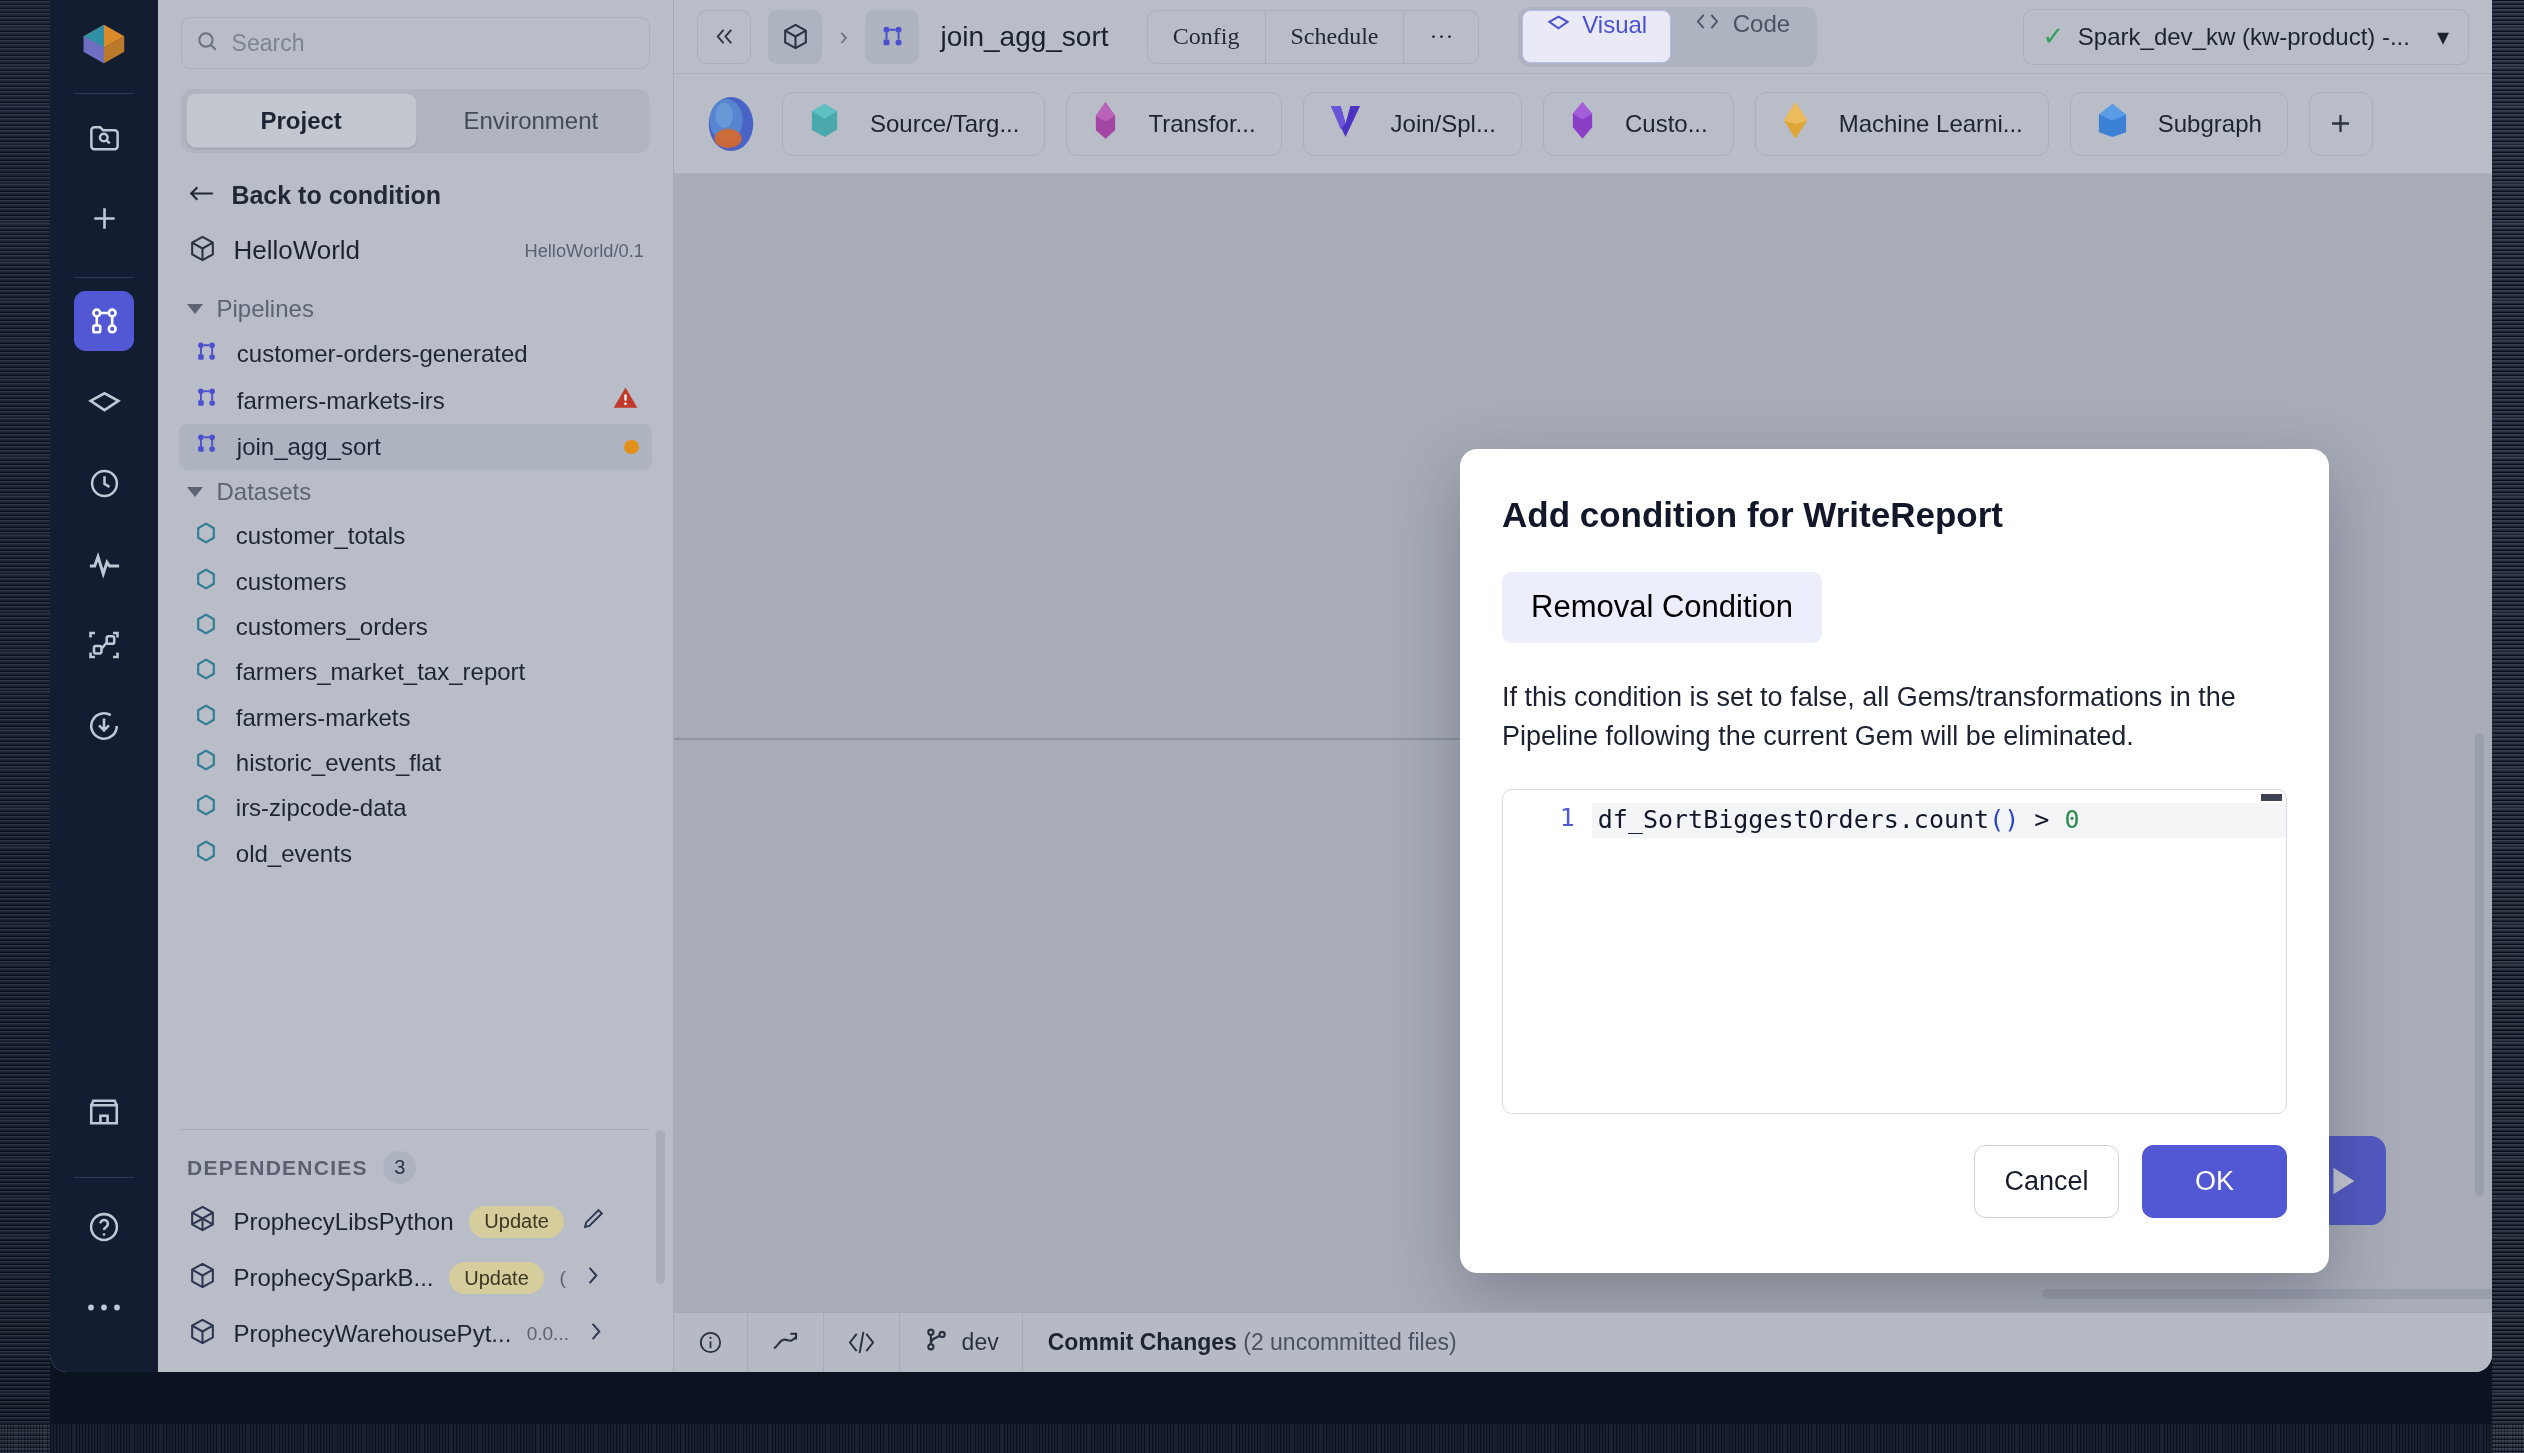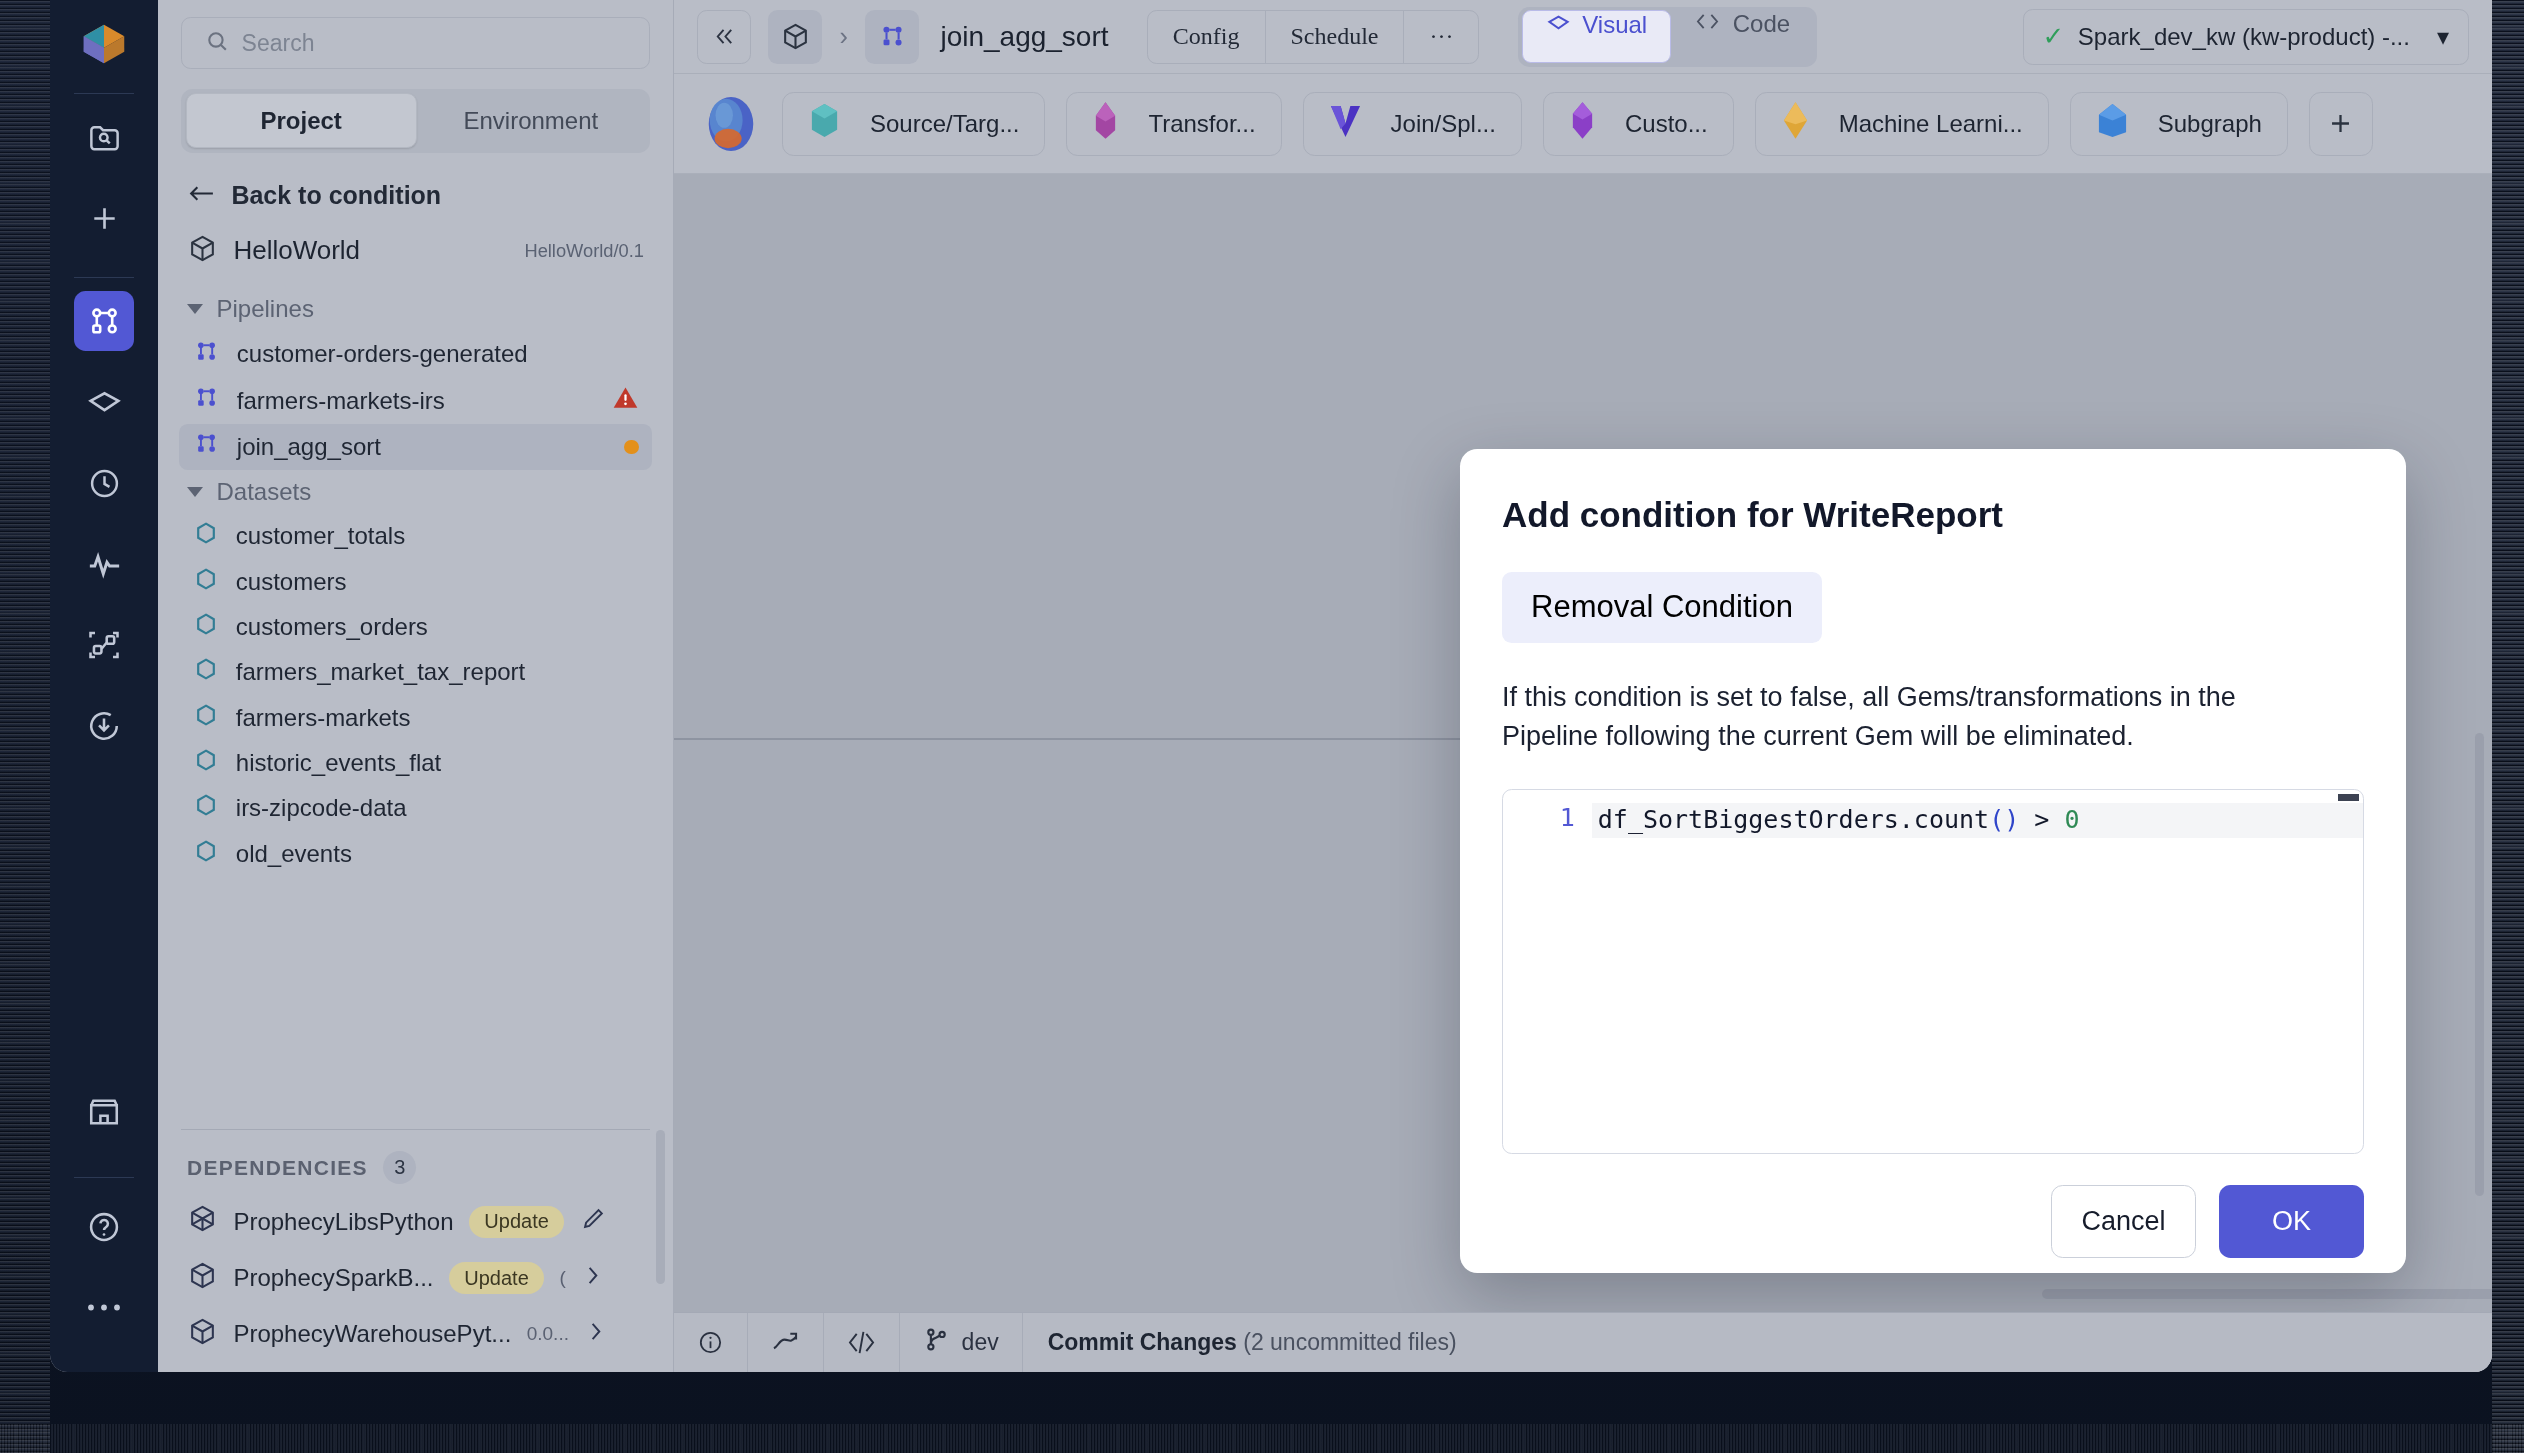--- a/index.html
+++ b/index.html
@@ -59,21 +59,21 @@
   .rail-bottom .rail-div { margin:13.5px 0 19px; }
   
   .leftpanel {
     width:516px; flex:0 0 516px; background:#b9bdc7;
     display:flex; flex-direction:column; position:relative;
     border-right:1px solid #a6abb7;
   }
   .search-wrap { padding:17.3px 23px 5.8px; }
   .search-box {
     height:52px; border:1px solid #a9aeba; border-radius:9.6px;
-    display:flex; align-items:center; padding:0 23px; gap:11.6px; background:transparent;justify-content:center;
+    display:flex; align-items:center; padding:0 13px; gap:11.6px; background:transparent;justify-content:center;
   }
   .search-box input {
     border:0; outline:0; background:transparent; font-size:23px;
     color:#3c4250; font-family:"Liberation Sans",sans-serif; width:100%;
   }
   .search-box input::placeholder { color:#7d8492; }
   .seg-wrap { padding:13.5px 23px 5.8px; }
   .seg {
     display:flex; background:#b0b5c0; border-radius:11.6px; padding:4.8px; height:64px;
   }
@@ -188,23 +188,23 @@
     position:absolute; left:1368px; bottom:13.5px; width:925px; height:9.6px;
     background:#a9aeba; border-radius:5.8px;
   }
   .vscroll {
     position:absolute; right:7.7px; top:559px; width:9.6px; height:463px;
     background:#a9aeba; border-radius:5.8px;
   }
   
   .overlay { position:absolute; inset:0; background:rgba(90,95,110,.18); }
   .modal {
-    position:absolute; left:786px; top:275px; width:946px; height:824px;
+    position:absolute; left:786px; top:275px; width:869px; height:824px;
     background:#fff; border-radius:17.3px; box-shadow:0 23px 67px rgba(20,25,40,.28);
-    padding:46px 42px 15px;
+    padding:46px 42px 55px;
     display:flex; flex-direction:column;
   }
   .modal-title { font-size:35px; font-weight:700; color:#12182a; }
   .chip {
     align-self:flex-start; margin-top:37px; background:#eceefb; color:#000000;
     border-radius:9.6px; padding:17.3px 29px; font-size:31px;
   }
   .modal-desc { margin-top:35px; font-size:27px; line-height:1.45; color:#1b2130; max-width:829px; }
   .editor {
     margin-top:33px; flex:1 1 auto; border:1px solid #d6dae4; border-radius:9.6px;

